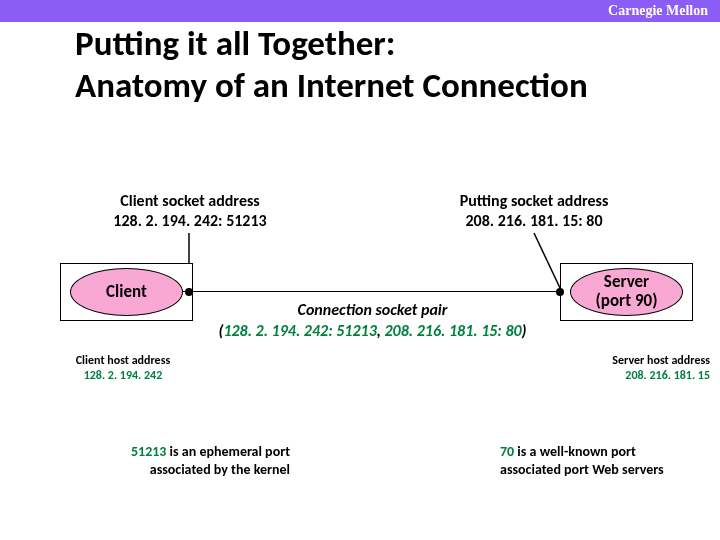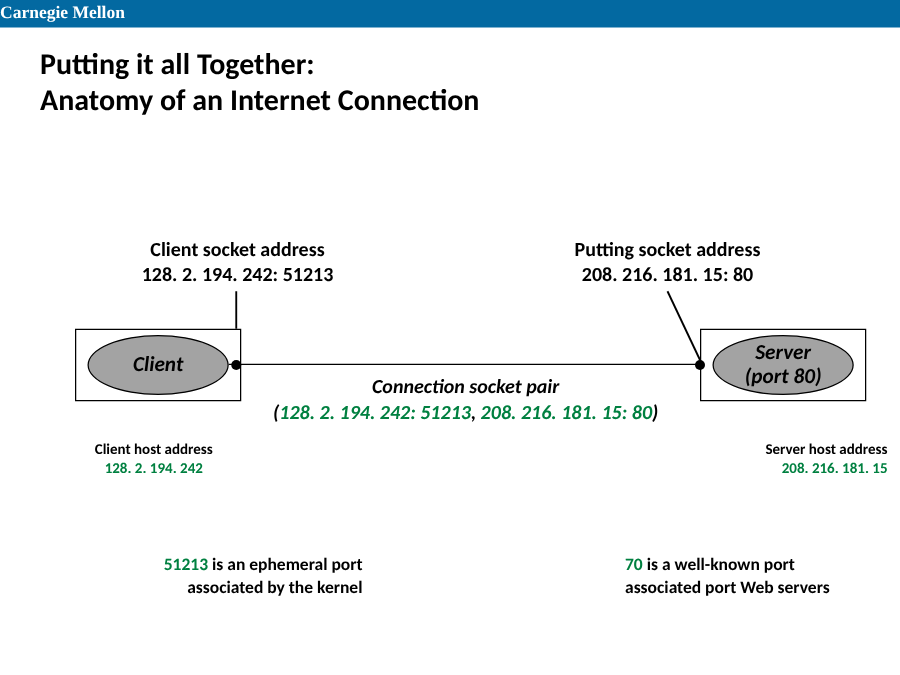--- a/index.html
+++ b/index.html
@@ -7,35 +7,37 @@
     width: 720px;
     height: 540px;
     background: #fff;
     font-family: "Segoe UI", Calibri, Arial, sans-serif;
     position: relative;
     overflow: hidden;
   }
   .topbar {
     width: 100%;
     height: 22px;
-    background: #0369a1;
+    background: #8b5cf6;
     color: #fff;
+    text-align: right;
     padding-right: 12px;
     font-family: "Times New Roman", serif;
     font-weight: bold;
     font-size: 14px;
     line-height: 22px;
   }
   .title {
     font-family: Calibri, "Segoe UI", Arial, sans-serif;
     font-weight: bold;
-    font-size: 24px;
+    font-size: 35px;
     color: #000;
-    padding: 16px 0 0 32px;
+    padding: 0 0 0 32px;
     line-height: 1.2;
+    margin-left: 43px;
   }
   .canvas {
     position: absolute;
     left: 0; top: 0;
     width: 720px; height: 540px;
     pointer-events: none;
   }
   .canvas * { pointer-events: auto; }
 
   .socket-label {
@@ -48,30 +50,29 @@
   }
   .node-box {
     position: absolute;
     border: 1.5px solid #000;
     background: #fff;
   }
   .node-ellipse {
     position: absolute;
     border: 1.5px solid #000;
     border-radius: 50%;
-    background: #a3a3a3;
+    background: #f9a8d4;
     font-weight: bold;
     font-size: 17px;
     display: flex;
     align-items: center;
     justify-content: center;
     text-align: center;
     line-height: 1.1;
     font-family: Calibri, "Segoe UI", Arial, sans-serif;
-    font-style: italic;
   }
   .conn-line {
     position: absolute;
     height: 0;
     border-top: 1.5px solid #000;
   }
   .dot {
     position: absolute;
     width: 8px; height: 8px;
     background: #000;
@@ -134,21 +135,21 @@
 
   <div class="node-box" style="left:60px; top:263px; width:133px; height:58px;"></div>
   <div class="node-ellipse" style="left:70px; top:268px; width:113px; height:48px;">
     <span>Client</span>
   </div>
 
   <div class="node-box" style="left:560px; top:263px; width:133px; height:58px;"></div>
   <div class="node-ellipse" style="left:570px; top:268px; width:113px; height:48px;">
     <div>
       <div>Server</div>
-      <div>(port 80)</div>
+      <div>(port 90)</div>
     </div>
   </div>
 
   <div class="conn-line" style="left:183px; top:291px; width:378px;"></div>
   <div class="dot" style="left:189px; top:292px;"></div>
   <div class="dot" style="left:560px; top:292px;"></div>
 
   <div class="conn-label" style="left:190px; top:300px; width:365px;font-style:italic;">
     <div>Connection socket pair</div>
     <div>

